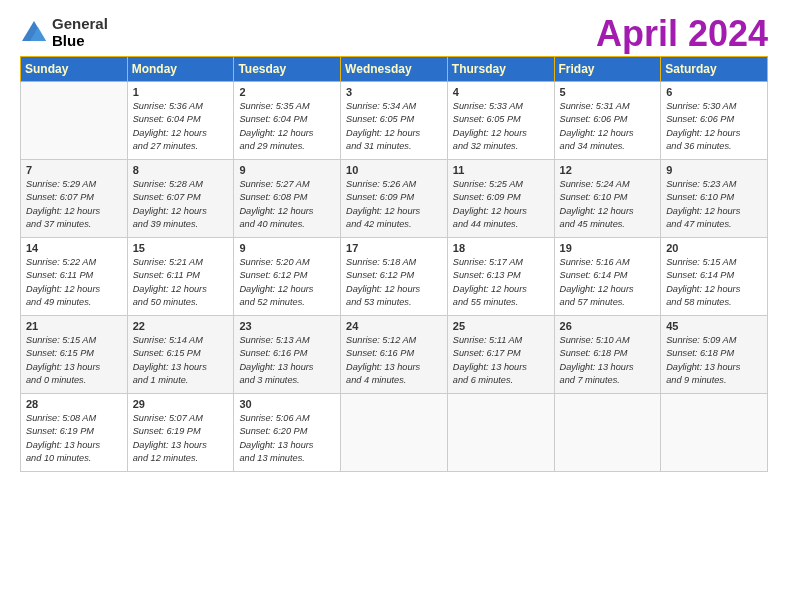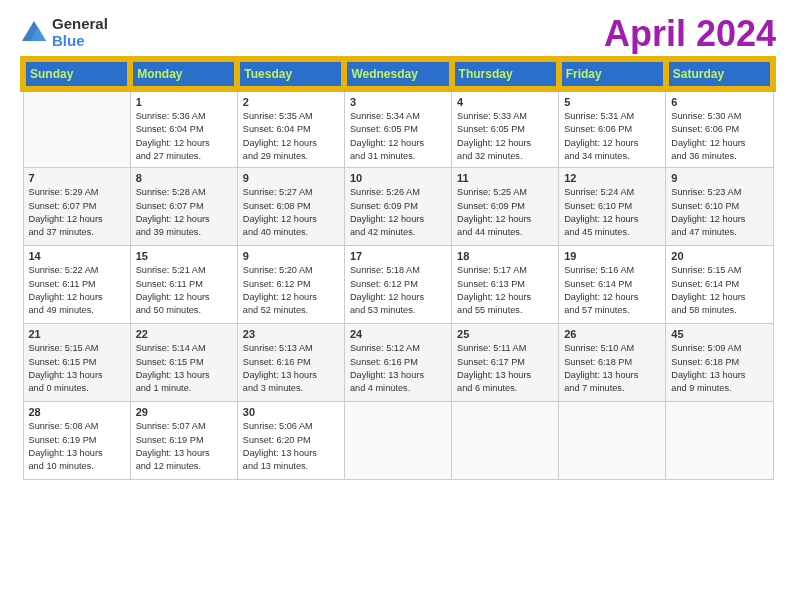--- a/index.html
+++ b/index.html
@@ -5,21 +5,21 @@
     * { box-sizing: border-box; margin: 0; padding: 0; }
     body {
       font-family: Arial, sans-serif;
       background: #fff;
       width: 792px;
       height: 612px;
       overflow: hidden;
     }
     .page {
       width: 792px;
-      padding: 16px 16px 10px 20px;
+      padding: 16px 24px 10px 20px;
     }
     .header-top {
       display: flex;
       justify-content: space-between;
       align-items: flex-start;
       margin-bottom: 4px;
     }
     .logo {
       display: flex;
       align-items: center;
@@ -31,21 +31,21 @@
       line-height: 1.1;
     }
     .logo-general {
       font-size: 15px;
       font-weight: bold;
       color: #333;
     }
     .logo-blue {
       font-size: 15px;
       font-weight: bold;
-      color: #3b82f6;
+      color: #000000;
     }
     .logo-icon {
       width: 28px;
       height: 28px;
     }
     .title-block {
       text-align: right;
     }
     .month-title {
       font-size: 36px;
@@ -58,26 +58,26 @@
       color: #444;
       margin-top: 2px;
     }
     table {
       width: 100%;
       border-collapse: collapse;
       table-layout: fixed;
     }
     thead tr th {
       background-color: #2a6fc9;
-      color: #bef264;
+      color: #fef9c3;
       font-size: 12px;
       font-weight: bold;
       padding: 5px 4px;
       text-align: left;
-      border: 6px solid #eab308;
+      border: 1px solid #eab308;
     }
     tbody tr td {
       border: 1px solid #ccc;
       vertical-align: top;
       padding: 4px 5px;
       font-size: 9.5px;
       color: #333;
       height: 78px;
       background: #fff;
     }
@@ -86,20 +86,21 @@
     }
     .day-num {
       font-weight: bold;
       font-size: 11px;
       display: block;
       margin-bottom: 2px;
     }
     .day-info {
       line-height: 1.45;
       font-size: 9.2px;
+      font-style: italic;
     }
     .empty-cell {
       background: #f9f9f9 !important;
     }
   </style>
 </head>
 <body>
 
 <div class="page">
   <div class="header-top">

